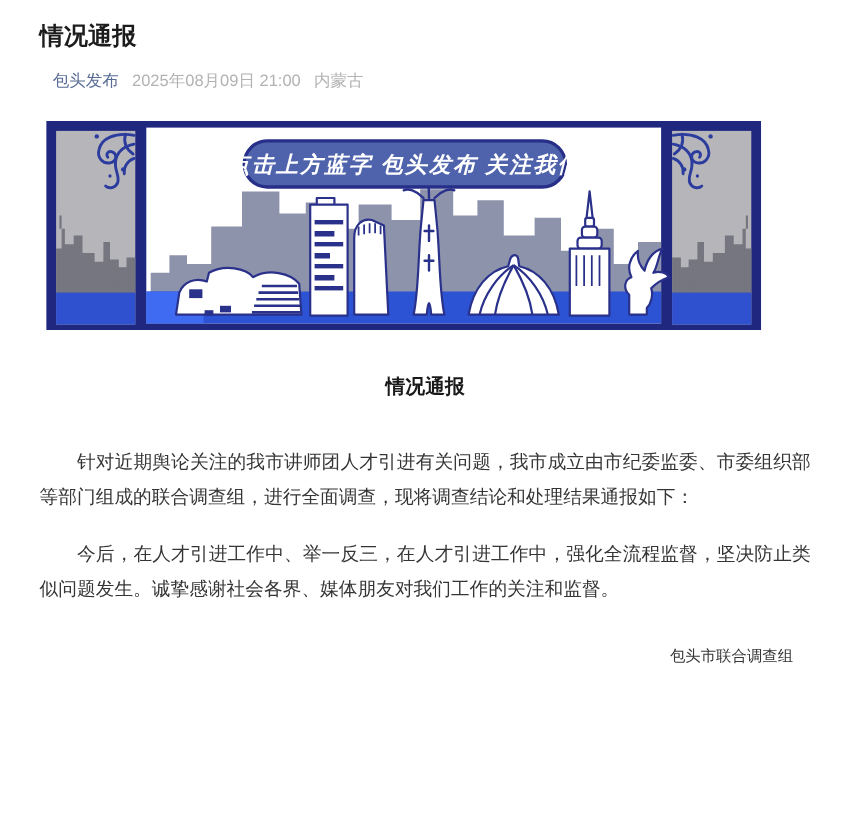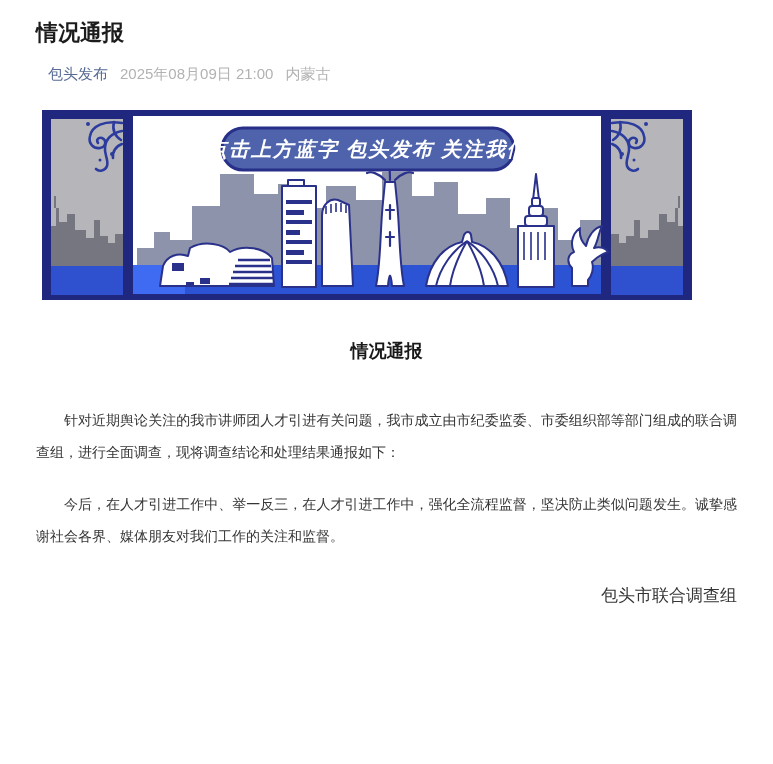--- a/index.html
+++ b/index.html
@@ -21,24 +21,24 @@
 
   figure.banner { margin:0 0 0 6px; padding:0; width:569px; height:190px; cursor:pointer; }
   figure.banner svg { display:block; }
 
   .article { margin-top:38px; }
   .article h2 {
     text-align:center; font-size:18px; font-weight:700; color:#191919;
     margin:0 0 40px 0; line-height:26px;
   }
   .article p.body-par {
-    font-size:14px; line-height:32px; text-indent:2em;
+    font-size:17px; line-height:32px; text-indent:2em;
     text-align:justify; margin:0 0 20px 0; color:#353535;
   }
-  .article p.signature { font-size:17px; line-height:32px; text-align:right; margin:28px 0 0 0; }
+  .article p.signature { font-size:14px; line-height:32px; text-align:right; margin:28px 16px 0 0; }
 
   .pill-text {
     font-style:italic; font-weight:700; letter-spacing:2px;
     font-family:"Liberation Serif","DejaVu Serif",serif;
   }
 </style>
 </head>
 <body>
 
 <div class="page">

